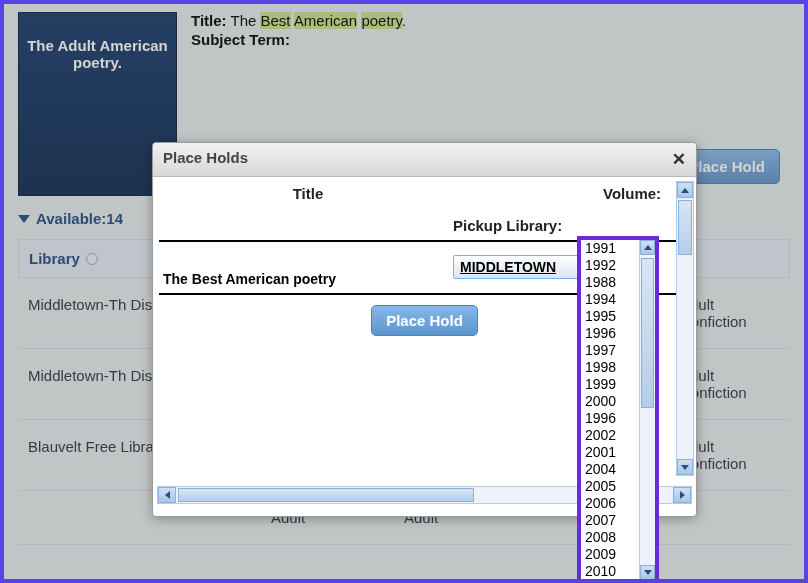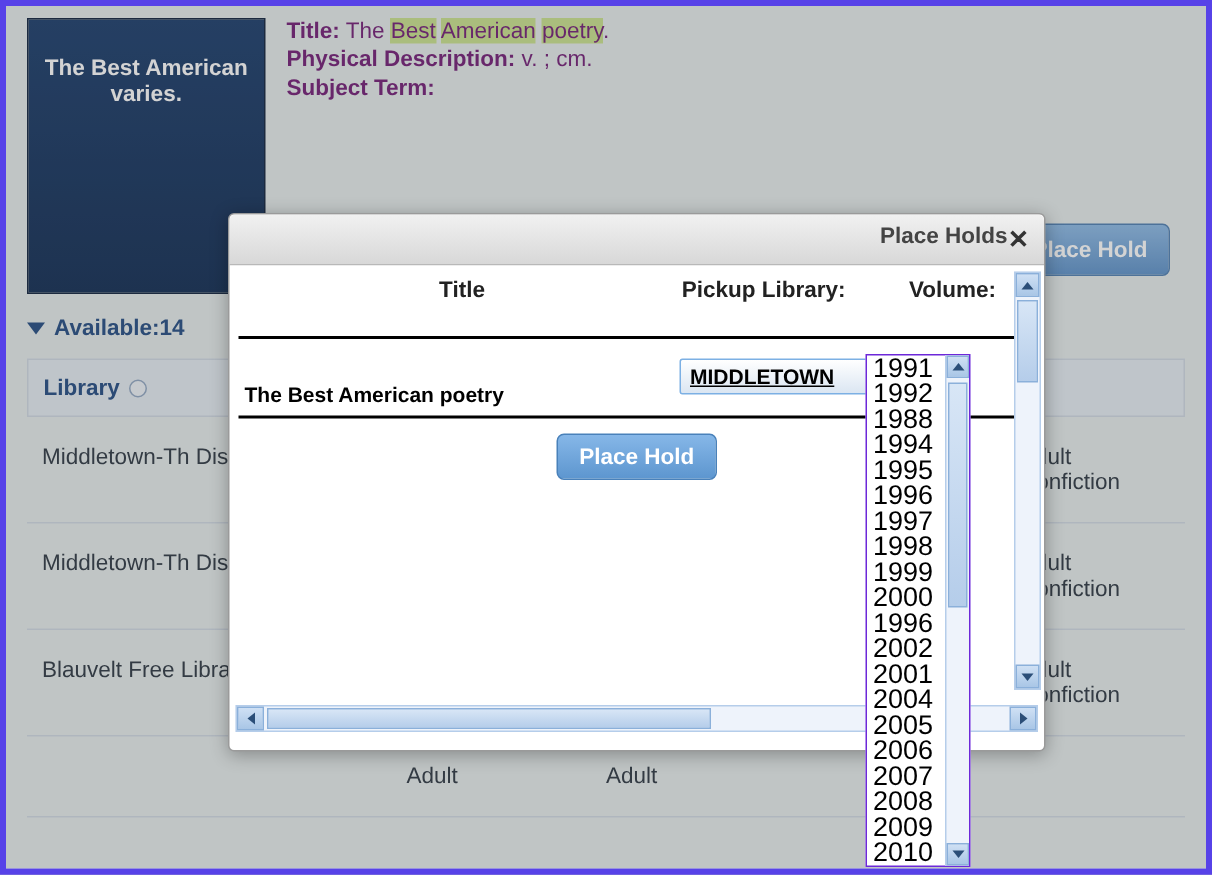--- a/index.html
+++ b/index.html
@@ -3,42 +3,42 @@
 <meta charset="utf-8">
 <style>
 * { box-sizing: border-box; margin: 0; padding: 0; }
 body { font-family: Verdana, Arial, sans-serif; font-size: 13px; background: #5742e8; }
 .frame { width: 808px; height: 583px; background: #5742e8; padding: 4px; position: relative; }
 .page { width: 100%; height: 100%; background: #e6ecec; position: relative; overflow: hidden; }
 .dim-overlay { position: absolute; inset: 0; background: rgba(80,80,80,0.25); pointer-events:none; z-index: 5; }
 
 .top-area { display:flex; padding:8px 14px 4px 14px; }
 .cover { width: 159px; height: 184px; background: linear-gradient(#173a6a,#0d2951); border:1px solid #0b1e3a; display:flex; align-items:flex-start; justify-content:center; padding-top:24px; color:#fff; font-weight:bold; text-align:center; font-size:15px; }
-.meta { padding-left:14px; color:#701a75; font-size:15px; }
+.meta { padding-left:14px; color:#000000; font-size:15px; }
 .meta p { margin-bottom:2px; }
 .meta b { font-weight:bold; }
 .hl { background:#c9e28c; }
 .place-hold-main { position:absolute; right:24px; top:145px; background:linear-gradient(#8bb9e6,#5c91c9); color:#fff; font-weight:bold; border:1px solid #4d7eb2; border-radius:5px; padding:8px 14px; font-size:15px; z-index:2; }
 
 .avail-bar { margin-top:4px; padding:6px 14px; color:#204a82; font-weight:bold; font-size:15px; display:flex; align-items:center; }
 .tri { width:0;height:0;border-left:6px solid transparent;border-right:6px solid transparent;border-top:8px solid #204a82; margin-right:6px;}
 .grid { margin:6px 14px; }
 .grid .hdr { background:#e5ecf3; border:1px solid #cfd9e3; display:flex; padding:10px; }
 .hdr-cell { color:#204a82; font-weight:bold; font-size:15px; padding-right:110px; display:flex; align-items:center;}
 .updown { width:12px;height:12px;border:1px solid #8fa6c2;border-radius:50%;margin-left:6px;background:#eef3f8;}
 .row { display:flex; justify-content:space-between; padding:18px 10px; border-bottom:1px solid #cfd9e3; color:#2a3540; font-size:15px;}
 .row .c1{width:230px;} .row .c2{width:120px;} .row .c3{width:160px;} .row .c4{width:90px;} .row .c5{width:100px;}
 
 
 .dialog { position:absolute; left:148px; top:138px; width:545px; background:#fff; border:1px solid #9a9a9a; border-radius:4px; box-shadow:0 2px 12px rgba(0,0,0,.3); z-index:30; }
-.dlg-title { background:linear-gradient(#f1f1f1,#d8d8d8); border-bottom:1px solid #b8b8b8; padding:6px 10px; font-weight:bold; color:#444; font-size:15px; display:flex; justify-content:flex-end; border-radius:4px 4px 0 0;}
+.dlg-title { background:linear-gradient(#f1f1f1,#d8d8d8); border-bottom:1px solid #b8b8b8; padding:6px 10px; font-weight:bold; color:#444; font-size:15px; display:flex; justify-content:space-between; border-radius:4px 4px 0 0;}
 .dlg-close { font-size:17px; font-weight:bold; cursor:pointer; color:#333;}
 .dlg-body { padding:4px 0 8px 0; position:relative;}
-.tbl-hdr { display:flex; font-weight:bold; color:#222; font-size:15px; padding:4px 10px 22px 10px;justify-content:space-between;}
-.th1{width:290px;text-align:center;} .th2{width:150px;} .th3{width:80px;}
+.tbl-hdr { display:flex; font-weight:bold; color:#222; font-size:15px; padding:4px 10px 6px 10px;}
+.th1{width:290px;text-align:center;} .th2{width:150px;margin-top:32px;} .th3{width:80px;}
 .hr { height:2px; background:#000; margin:0 6px;}
 .tbl-row { display:flex; align-items:center; padding:5px 10px 6px 10px; font-size:14px; font-weight:bold;}
 .tr1{width:290px;margin-top:24px;} .tr2{width:150px;text-decoration:underline;} .tr3{width:80px;}
 .select-box { border:1px solid #7cb0e4; background:linear-gradient(#fff,#dbe6f2); height:24px; display:flex; align-items:center; justify-content:space-between; padding:0 2px 0 6px; border-radius:2px; font-size:14px;}
 .sel-btn { width:18px;height:18px;background:linear-gradient(#b8d2ee,#8cb6e0);border:1px solid #6e99c7;display:flex;align-items:center;justify-content:center;}
 .chev { width:0;height:0;border-left:4px solid transparent;border-right:4px solid transparent;border-top:5px solid #2b4e78;}
 .ph-center { text-align:center; padding:10px; }
 .ph-btn { display:inline-block; background:linear-gradient(#86b7e8,#5d96cf); color:#fff; font-weight:bold; border:1px solid #4981ba; border-radius:5px; padding:6px 14px; font-size:15px; cursor:pointer;}
 .dlg-scroll-h { margin:0 4px 4px 4px; height:18px; background:#eef3fb; border:1px solid #b5cdea; position:relative;}
 .dlg-scroll-h .lbtn,.dlg-scroll-h .rbtn{position:absolute;top:0;width:18px;height:16px;background:linear-gradient(#cfe0f4,#a9c6e6);border:1px solid #8bb0da;display:flex;align-items:center;justify-content:center;}
@@ -48,40 +48,39 @@
 .dlg-scroll-h .track { position:absolute; left:20px; right:20px; top:0; bottom:0; }
 .dlg-scroll-h .thumb { position:absolute; left:0; width:60%; top:1px; bottom:1px; background:linear-gradient(#d8e6f6,#b5cdea); border:1px solid #8bb0da;}
 .dlg-v { position:absolute; right:2px; top:4px; width:18px; bottom:40px; background:#eef3fb; border:1px solid #b5cdea;}
 .dlg-v .tbtn,.dlg-v .bbtn{position:absolute;left:0;right:0;height:16px;background:linear-gradient(#cfe0f4,#a9c6e6);border:1px solid #8bb0da;display:flex;align-items:center;justify-content:center;}
 .dlg-v .tbtn{top:0;} .dlg-v .bbtn{bottom:0;}
 .cht{width:0;height:0;border-left:4px solid transparent;border-right:4px solid transparent;border-bottom:5px solid #2b4e78;}
 .chb{width:0;height:0;border-left:4px solid transparent;border-right:4px solid transparent;border-top:5px solid #2b4e78;}
 .dlg-v .thumb{position:absolute;left:1px;right:1px;top:18px;height:55px;background:linear-gradient(#d8e6f6,#b5cdea);border:1px solid #8bb0da;}
 
 
-.dd { position:absolute; left:573px; top:232px; width:70px; background:#fff; border:1px solid #6d28d9; z-index:50; font-size:18px; }
+.dd { position:absolute; left:573px; top:232px; width:82px; background:#fff; border:4px solid #6d28d9; z-index:50; font-size:14px; }
 .dd-item { padding:0 4px; line-height:17px; cursor:pointer;}
 .dd-scroll{position:absolute;right:0;top:0;bottom:0;width:16px;background:#eef3fb;border-left:1px solid #b5cdea;}
 .dd-scroll .tbtn,.dd-scroll .bbtn{position:absolute;left:0;right:0;height:15px;background:linear-gradient(#cfe0f4,#a9c6e6);border:1px solid #8bb0da;display:flex;align-items:center;justify-content:center;}
 .dd-scroll .tbtn{top:0;} .dd-scroll .bbtn{bottom:0;}
 .dd-scroll .thumb{position:absolute;left:1px;right:1px;top:18px;height:150px;background:linear-gradient(#d8e6f6,#b5cdea);border:1px solid #8bb0da;}
 </style>
 </head>
 <body>
 
 <div class="frame">
 <div class="page">
 
 <div class="top-area">
   <div class="cover">
-          <span>The Best American varies.</span>
+          <span>The Adult American poetry.</span>
         </div>
   <div class="meta">
     <p><b>Title:</b> <span>The </span><span class="hl">Best</span> <span class="hl">American</span> <span class="hl">poetry</span><span>.</span></p>
-    <p><b>Physical Description:</b> <span>v. ; cm.</span></p>
     <p><b>Subject Term:</b></p>
   </div>
 </div>
 
 <button class="place-hold-main">Place Hold</button>
 
 <div class="avail-bar">
   <span class="tri"></span>
   <span>Available:14</span>
 </div>

